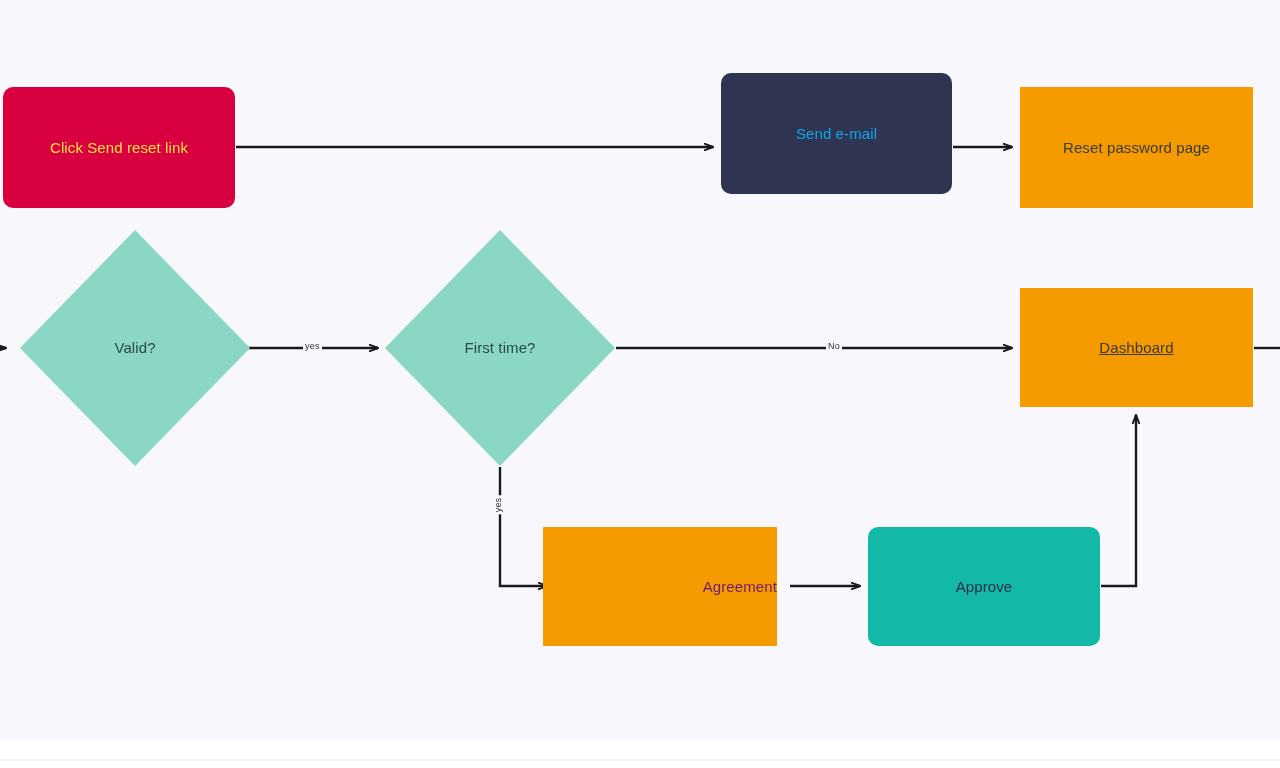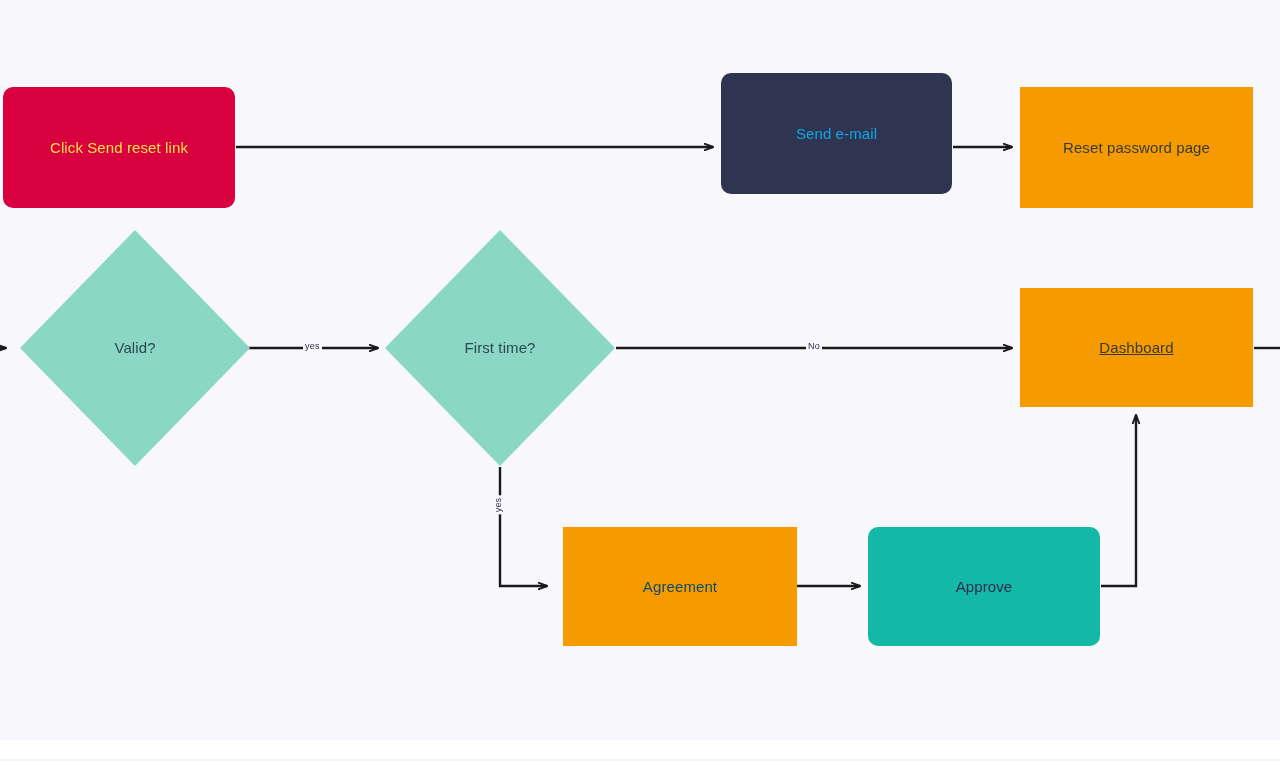--- a/index.html
+++ b/index.html
@@ -157,29 +157,29 @@
     <svg class="diamond-shape" viewBox="0 0 230 236" preserveAspectRatio="none">
       <polygon points="115,0 230,118 115,236 0,118" fill="#8bd7c6"></polygon>
     </svg>
     <span class="diamond-label">First time?</span>
   </div>
 
   <div class="node page" style="left:1020px; top:288px; width:233px; height:119px; background:#f59b00; color:#3a3a3a;text-decoration:underline;">
     <span>Dashboard</span>
   </div>
 
-  <div class="node page" style="left:563px; top:527px; width:234px; height:119px; background:#f59b00; color:#0c4a6e;">
+  <div class="node page" style="left:543px; top:527px; width:234px; height:119px; background:#f59b00; color:#701a75;justify-content:flex-end;">
     <span>Agreement</span>
   </div>
 
   <div class="node process" style="left:868px; top:527px; width:232px; height:119px; background:#14b8a6; color:#2b2e4a;">
     <span>Approve</span>
   </div>
 
   <div class="edge-label" style="left:303px; top:341px;">yes</div>
 
-  <div class="edge-label" style="left:806px; top:341px;text-align:right;">No</div>
+  <div class="edge-label" style="left:826px; top:341px;text-align:right;">No</div>
 
   <div class="edge-label vertical" style="left:489px; top:500px;">yes</div>
 
   <div id="bottom-rule"></div>
 
 </div>
 
 </body></html>

